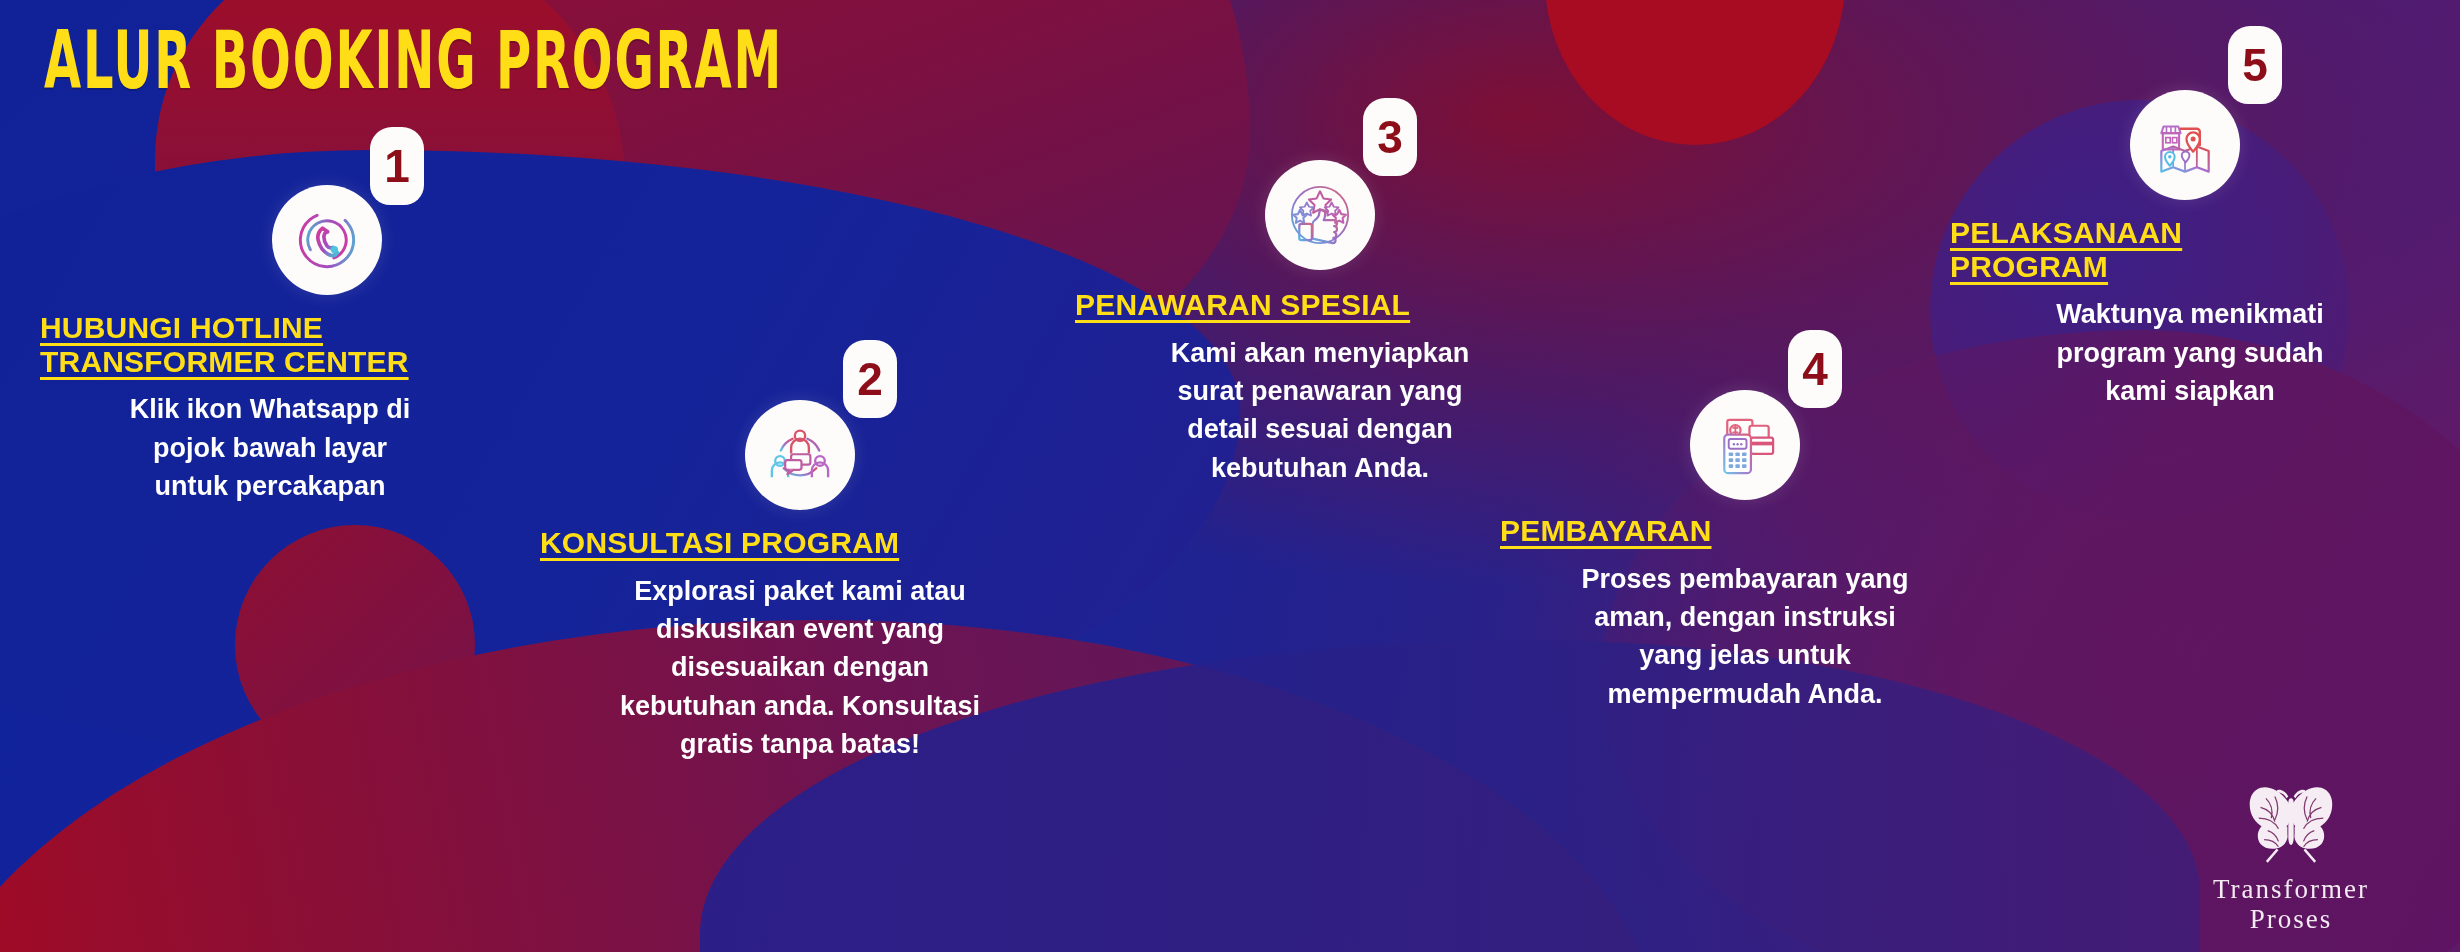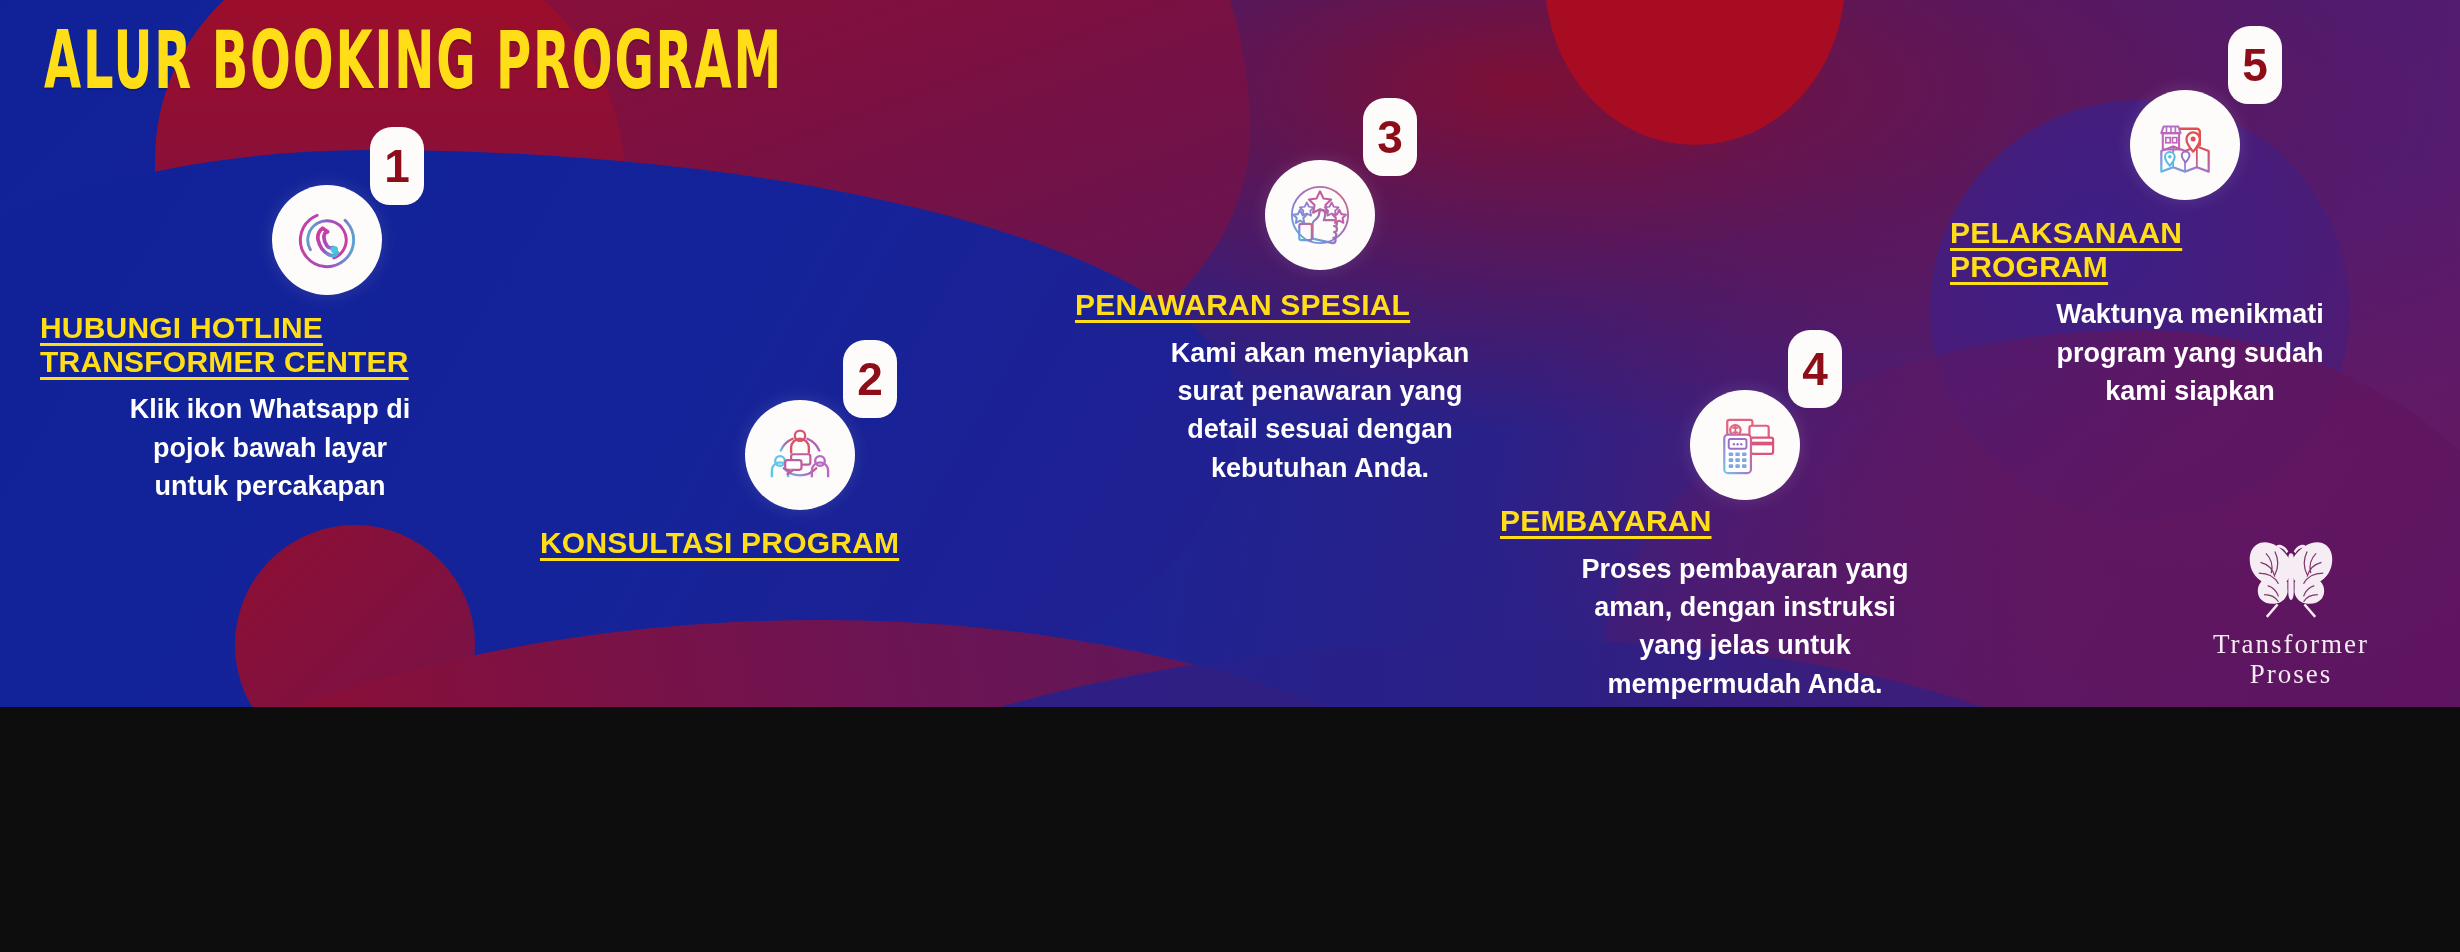--- a/index.html
+++ b/index.html
@@ -1,20 +1,20 @@
 <!DOCTYPE html>
 <html><head>
 <meta charset="utf-8">
 <title>Alur Booking Program</title>
 <style>
   * { margin:0; padding:0; box-sizing:border-box; }
   html,body { background:#0d0d0d; }
   .canvas {
     position:relative;
-    width:2460px; height:707px;
+    width:2460px; height:952px;
     overflow:hidden;
     font-family:"Liberation Sans", sans-serif;
     background:#16249a;
   }
   
   .bg-base {
     position:absolute; inset:0;
     background:
       radial-gradient(ellipse 60% 80% at 62% 12%, rgba(140,12,38,0.85) 0%, rgba(140,12,38,0.0) 62%),
       radial-gradient(ellipse 45% 70% at 92% 70%, rgba(104,25,96,0.9) 0%, rgba(104,25,96,0.0) 70%),
@@ -245,20 +245,27 @@
           <rect x="38" y="49" width="26" height="14" rx="3" fill="none" stroke="#c05ca0" stroke-width="3"></rect>
           <rect x="30" y="57" width="22" height="13" rx="3" fill="#fff" stroke="#c05ca0" stroke-width="3"></rect>
           <path d="M36 70 l-3 6 l8 -6" fill="#fff" stroke="#c05ca0" stroke-width="3" stroke-linejoin="round"></path>
         </svg>
       </div>
       <div class="badge" style="left:98px; top:-60px;">2</div>
     </div>
     <div style="margin-top:16px;">
       <div class="head">
         <div>KONSULTASI PROGRAM</div>
+      </div>
+      <div class="body">
+        <div>Explorasi paket kami atau</div>
+        <div>diskusikan event yang</div>
+        <div>disesuaikan dengan</div>
+        <div>kebutuhan anda. Konsultasi</div>
+        <div>gratis tanpa batas!</div>
       </div>
     </div>
   </div>
 
   <div class="step" style="left:1075px; top:160px; width:490px;">
     <div class="icon-wrap" style="width:110px; margin:0 auto 0 190px;">
       <div class="icon-circle">
         <svg viewBox="0 0 100 100">
           <circle cx="50" cy="50" r="38" fill="none" stroke="url(#g3)" stroke-width="2.6"></circle>
           <path d="M50 18 l4.6 9.6 10.4 1.5 -7.6 7.4 1.9 10.5 -9.3 -5 -9.3 5 1.9 -10.5 -7.6 -7.4 10.4 -1.5 z" fill="none" stroke="#c05ca0" stroke-width="2.8" stroke-linejoin="round"></path>
@@ -308,21 +315,21 @@
               <rect x="37" y="68" width="6" height="5" rx="1.2"></rect>
               <rect x="46" y="68" width="6" height="5" rx="1.2"></rect>
             <rect x="28" y="76" width="6" height="5" rx="1.2"></rect>
               <rect x="37" y="76" width="6" height="5" rx="1.2"></rect>
               <rect x="46" y="76" width="6" height="5" rx="1.2"></rect>
           </g>
         </svg>
       </div>
       <div class="badge" style="left:98px; top:-60px;">4</div>
     </div>
-    <div style="margin-top:4px;">
+    <div style="margin-top:14px;">
       <div class="head">
         <div>PEMBAYARAN</div>
       </div>
       <div class="body">
         <div>Proses pembayaran yang</div>
         <div>aman, dengan instruksi</div>
         <div>yang jelas untuk</div>
         <div>mempermudah Anda.</div>
       </div>
     </div>

